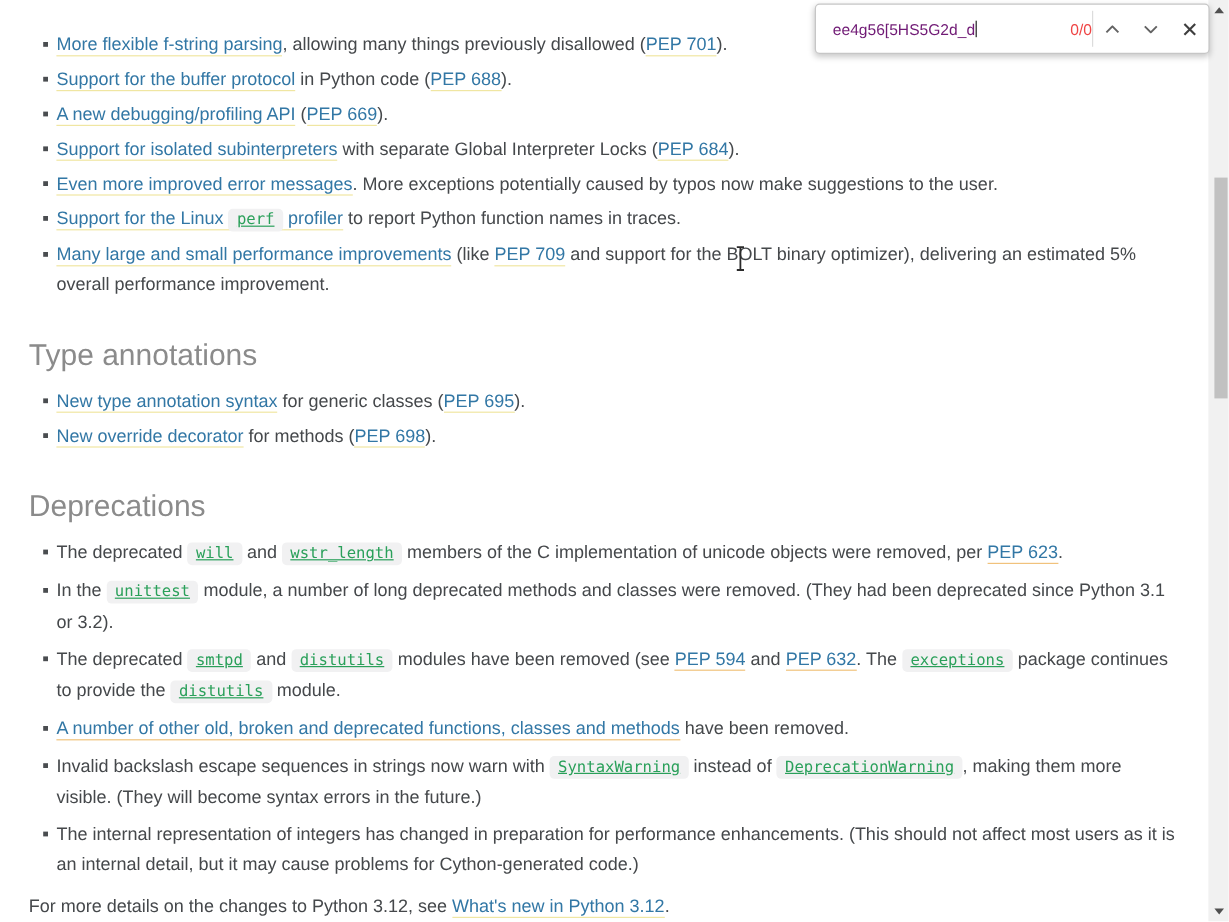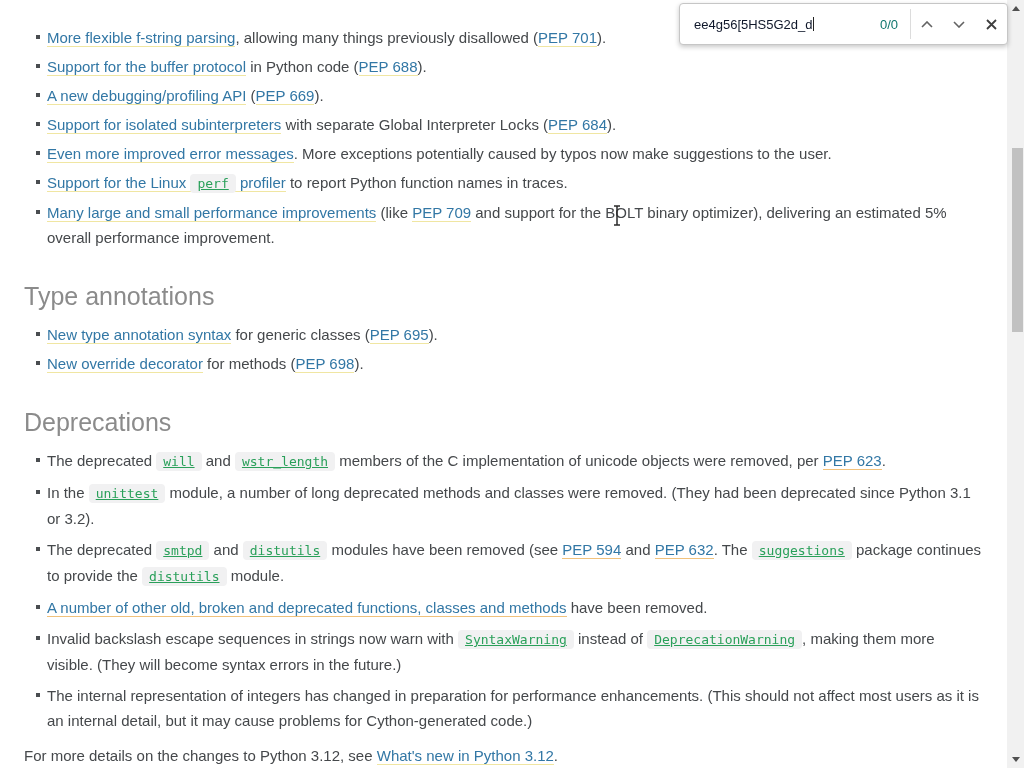--- a/index.html
+++ b/index.html
@@ -23,23 +23,23 @@
     border-bottom:1px solid var(--underline,#f0e6a2); }
   a.lnk.visited { border-bottom-color:var(--underline-visited,#f1c27c); }
   code.lit { font-family:"DejaVu Sans Mono","Liberation Mono",monospace; font-size:13px;
     color:var(--code-text,#2aa05a); background:var(--code-bg,#f1f1f2);
     padding:2px 7px; border-radius:4px; white-space:nowrap;text-decoration:underline; }
 
   
   .findbar { position:absolute; left:679px; top:3px; width:329px; height:42px; background:#fff;
     border:1px solid #c6c6c6; border-radius:4px; box-shadow:0 2px 5px rgba(0,0,0,.22);
     display:flex; align-items:center; z-index:20; font-size:13px; }
-  .find-input { flex:1; padding-left:14px; color:#0f172a; white-space:nowrap; overflow:hidden; }
+  .find-input { flex:1; padding-left:14px; color:#701a75; white-space:nowrap; overflow:hidden; }
   .caret { display:inline-block; width:1px; height:14px; background:#222; vertical-align:-2px; }
-  .find-count { color:#0f766e; margin-right:12px; }
+  .find-count { color:#ef4444; }
   .find-divider { width:1px; height:30px; background:#dcdcdc; }
   .find-btn { width:32px; height:36px; display:flex; align-items:center; justify-content:center;
     cursor:default; }
 
   
   .scrollbar { position:absolute; right:0; top:0; width:17px; height:768px; background:#f1f1f1; z-index:10; }
   .sb-btn { position:absolute; left:0; width:17px; height:17px; display:flex;
     align-items:center; justify-content:center; }
   .sb-btn.up { top:0; } .sb-btn.down { bottom:0; }
   .tri-up { width:0; height:0; border-left:4px solid transparent; border-right:4px solid transparent;
@@ -69,21 +69,21 @@
     <div id="sections">
         <h2>Type annotations</h2>
         <ul class="section-list">
           <li><a href="#" class="lnk">New type annotation syntax</a> for generic classes (<a href="#" class="lnk">PEP 695</a>).</li>
           <li><a href="#" class="lnk">New override decorator</a> for methods (<a href="#" class="lnk">PEP 698</a>).</li>
         </ul>
         <h2>Deprecations</h2>
         <ul class="section-list deep">
           <li>The deprecated <code class="lit">will</code> and <code class="lit">wstr_length</code> members of the C implementation of unicode objects were removed, per <a href="#" class="lnk visited">PEP 623</a>.</li>
           <li>In the <code class="lit">unittest</code> module, a number of long deprecated methods and classes were removed. (They had been deprecated since Python 3.1 or 3.2).</li>
-          <li>The deprecated <code class="lit">smtpd</code> and <code class="lit">distutils</code> modules have been removed (see <a href="#" class="lnk visited">PEP 594</a> and <a href="#" class="lnk visited">PEP 632</a>. The <code class="lit">suggestions</code> package continues to provide the <code class="lit">distutils</code> module.</li>
+          <li>The deprecated <code class="lit">smtpd</code> and <code class="lit">distutils</code> modules have been removed (see <a href="#" class="lnk visited">PEP 594</a> and <a href="#" class="lnk visited">PEP 632</a>. The <code class="lit">exceptions</code> package continues to provide the <code class="lit">distutils</code> module.</li>
           <li><a href="#" class="lnk visited">A number of other old, broken and deprecated functions, classes and methods</a> have been removed.</li>
           <li>Invalid backslash escape sequences in strings now warn with <code class="lit">SyntaxWarning</code> instead of <code class="lit">DeprecationWarning</code>, making them more visible. (They will become syntax errors in the future.)</li>
           <li>The internal representation of integers has changed in preparation for performance enhancements. (This should not affect most users as it is an internal detail, but it may cause problems for Cython-generated code.)</li>
         </ul>
       </div>
     <p class="footer-note" id="footer-note">For more details on the changes to Python 3.12, see <a href="#" class="lnk">What's new in Python 3.12</a>.</p>
   </main>
 
   <div class="scrollbar">
     <div class="sb-btn up">

